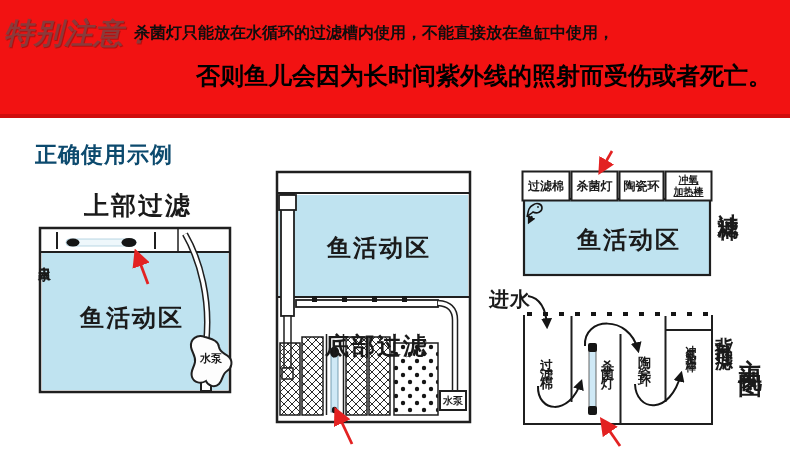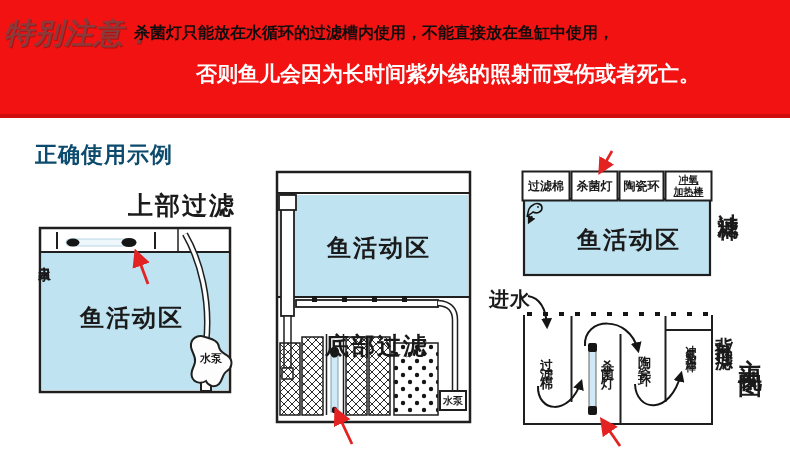--- a/index.html
+++ b/index.html
@@ -12,21 +12,21 @@
     position:absolute;left:0;top:0;width:790px;height:114px;
     background:#f21212;border-bottom:4px solid #cf0d0d;z-index:5;
   }
   .banner .badge{
     position:absolute;left:4px;top:14px;
     font-family:"Liberation Serif",serif;font-style:italic;font-weight:bold;
     font-size:29px;letter-spacing:1px;color:#8a3a3a;
     text-shadow:1px 1px 0 rgba(0,0,0,0.25);
   }
   .banner .w1{position:absolute;left:134px;top:23px;font-size:16px;font-weight:bold;color:#0e0e0e;white-space:nowrap;}
-  .banner .w2{position:absolute;left:196px;top:60px;font-size:21px;font-weight:bold;color:#ffffff;white-space:nowrap;}
+  .banner .w2{position:absolute;left:196px;top:60px;font-size:24px;font-weight:bold;color:#000000;white-space:nowrap;}
   
   .section-title{
     position:absolute;left:35px;top:140px;z-index:3;
     font-size:22px;font-weight:bold;color:#0c4a6e;letter-spacing:1px;
   }
   
   svg.art{position:absolute;left:0;top:0;z-index:1;}
   
   .lbl{position:absolute;z-index:3;color:#1a1a1a;white-space:nowrap;line-height:1;}
   .v{writing-mode:vertical-rl;text-orientation:upright;}
@@ -170,21 +170,21 @@
     <g stroke="#151515" stroke-width="2" fill="none">
       <path d="M528,296 C540,298 546,308 547,326" marker-end="url(#blackhead)"></path>
       <path d="M538,386 C537,412 569,417 581,382" marker-end="url(#blackhead)"></path>
       <path d="M585,346 C583,317 629,314 638,350" marker-end="url(#blackhead)"></path>
       <path d="M635,384 C636,412 670,416 681,374" marker-end="url(#blackhead)"></path>
     </g>
     <path d="M620,446 L602,420" stroke="#e32222" stroke-width="2.8" marker-end="url(#redhead)"></path>
   </g>
 </svg>
 
-<div class="lbl d-title" style="left:84px;top:193px;margin-left:44px;">上部过滤</div>
+<div class="lbl d-title" style="left:84px;top:193px;">上部过滤</div>
 <div class="lbl v" style="left:38px;top:256px;font-size:13px;font-weight:bold;letter-spacing:1px;">自出水口</div>
 <div class="lbl zone" style="left:80px;top:306px;">鱼活动区</div>
 <div class="lbl pump-lbl" style="left:200px;top:353px;">水泵</div>
 
 <div class="lbl zone" style="left:327px;top:236px;">鱼活动区</div>
 <div class="lbl zone" style="left:325px;top:310px;margin-top:24px;">底部过滤</div>
 <div class="lbl" style="left:443px;top:396px;font-size:10px;font-weight:bold;">水泵</div>
 
 <div class="cell-lbl" style="left:523px;top:172px;width:46px;height:28px;font-size:12px;">过滤棉</div>
 <div class="cell-lbl" style="left:572px;top:172px;width:45px;height:28px;font-size:12px;">杀菌灯</div>

